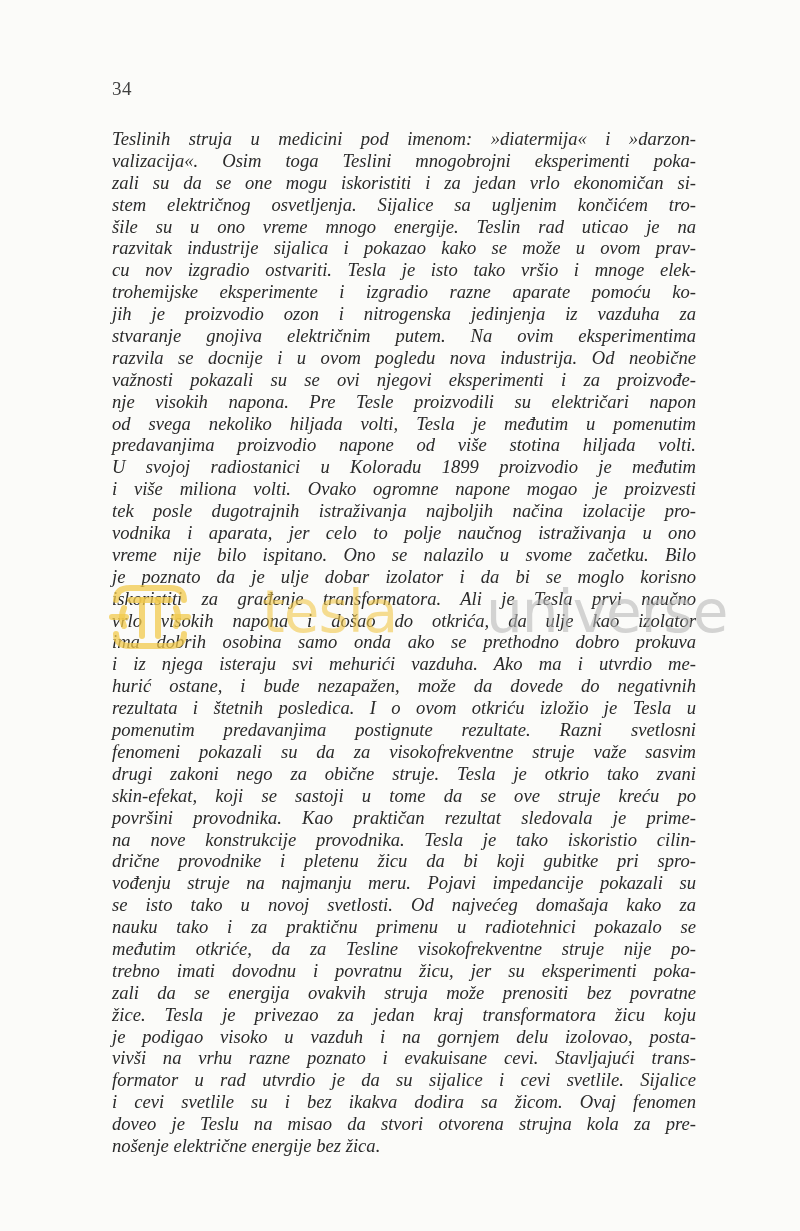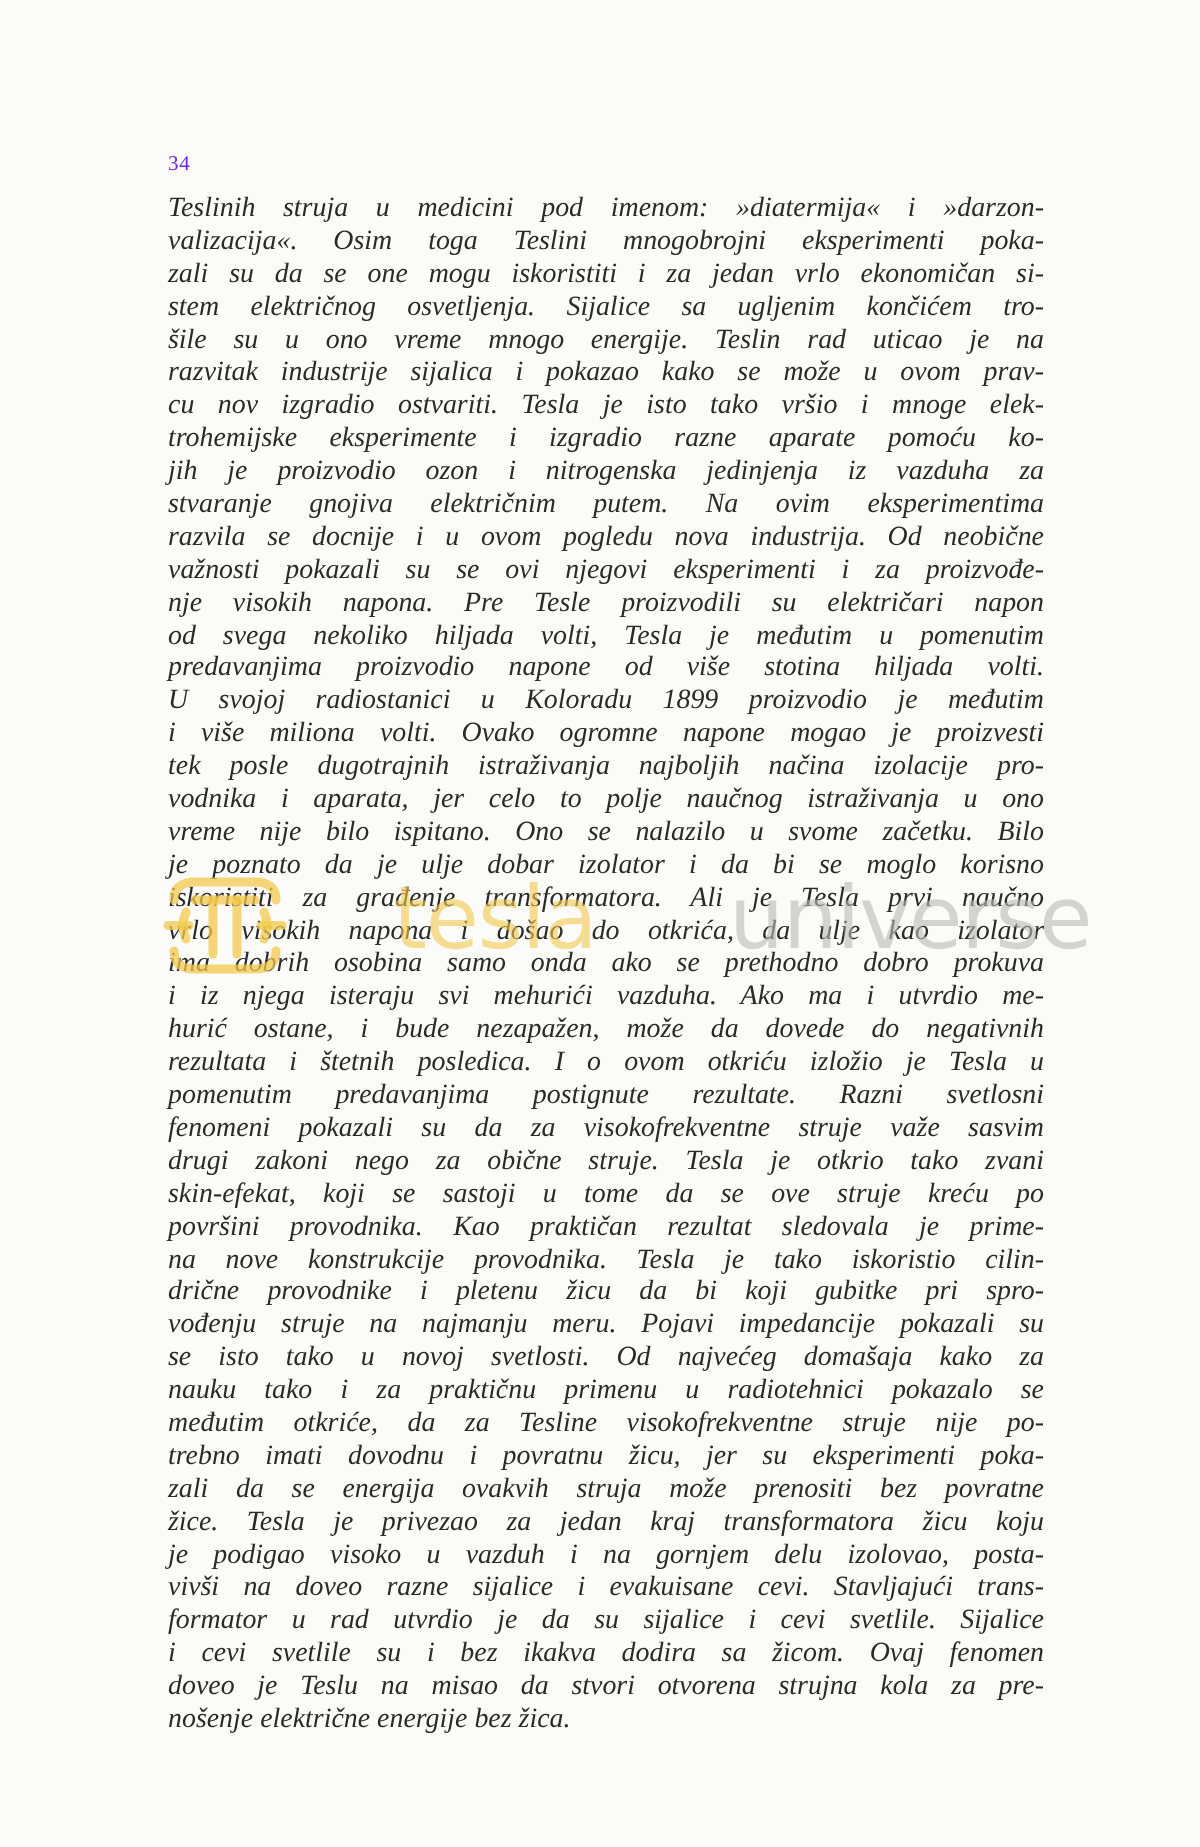--- a/index.html
+++ b/index.html
@@ -7,24 +7,23 @@
       width: 800px; height: 1231px;
       background: #fbfbf9;
       position: relative;
       overflow: hidden;
       font-family: "Liberation Serif", "DejaVu Serif", serif;
       color: #2a2a2a;
     }
     .page-number {
       position: absolute;
       left: 112px; top: 78px;
-      font-size: 14px;
-      color: #6d28d9;
+      font-size: 19px;
+      color: #404040;
       letter-spacing: 0.5px;
-      margin-top: 24px;
     }
     .body-text {
       position: absolute;
       left: 112px; top: 128px;
       width: 584px;
     }
     .line {
       display: block;
       height: 21.9px;
       line-height: 21.9px;
@@ -101,21 +100,21 @@
       <span class="line">na nove konstrukcije provodnika. Tesla je tako iskoristio cilin-</span>
       <span class="line">drične provodnike i pletenu žicu da bi koji gubitke pri spro-</span>
       <span class="line">vođenju struje na najmanju meru. Pojavi impedancije pokazali su</span>
       <span class="line">se isto tako u novoj svetlosti. Od najvećeg domašaja kako za</span>
       <span class="line">nauku tako i za praktičnu primenu u radiotehnici pokazalo se</span>
       <span class="line">međutim otkriće, da za Tesline visokofrekventne struje nije po-</span>
       <span class="line">trebno imati dovodnu i povratnu žicu, jer su eksperimenti poka-</span>
       <span class="line">zali da se energija ovakvih struja može prenositi bez povratne</span>
       <span class="line">žice. Tesla je privezao za jedan kraj transformatora žicu koju</span>
       <span class="line">je podigao visoko u vazduh i na gornjem delu izolovao, posta-</span>
-      <span class="line">vivši na doveo razne sijalice i evakuisane cevi. Stavljajući trans-</span>
+      <span class="line">vivši na vrhu razne poznato i evakuisane cevi. Stavljajući trans-</span>
       <span class="line">formator u rad utvrdio je da su sijalice i cevi svetlile. Sijalice</span>
       <span class="line">i cevi svetlile su i bez ikakva dodira sa žicom. Ovaj fenomen</span>
       <span class="line">doveo je Teslu na misao da stvori otvorena strujna kola za pre-</span>
       <span class="line last">nošenje električne energije bez žica.</span>
     </div>
 
   <div class="watermark">
     <svg class="wm-logo" viewBox="0 0 84 74">
       <g fill="none" stroke="#f2c94c" stroke-opacity="0.75" stroke-width="6" stroke-linecap="round">
         <path d="M8 20 Q8 8 22 8 L62 8 Q76 8 76 20"></path>

